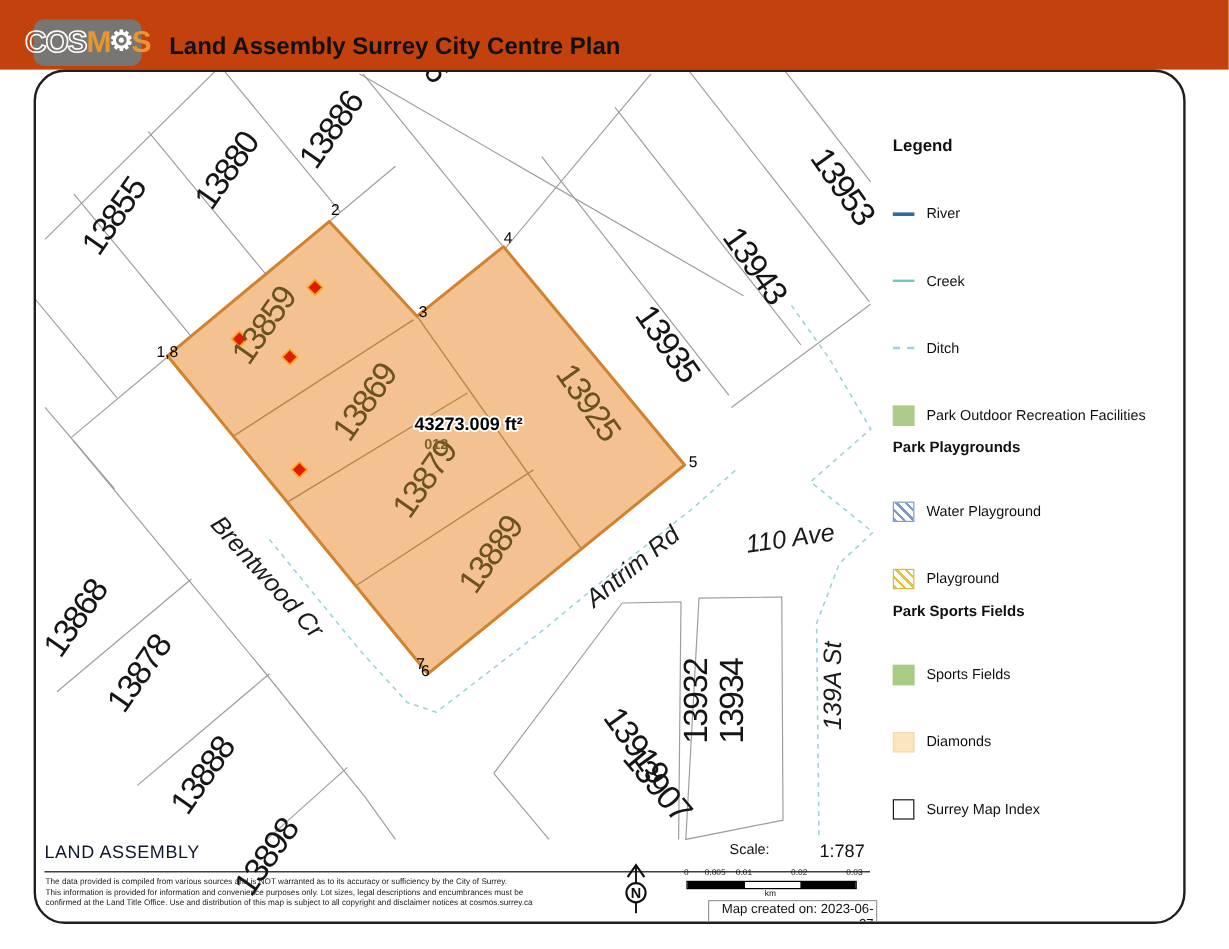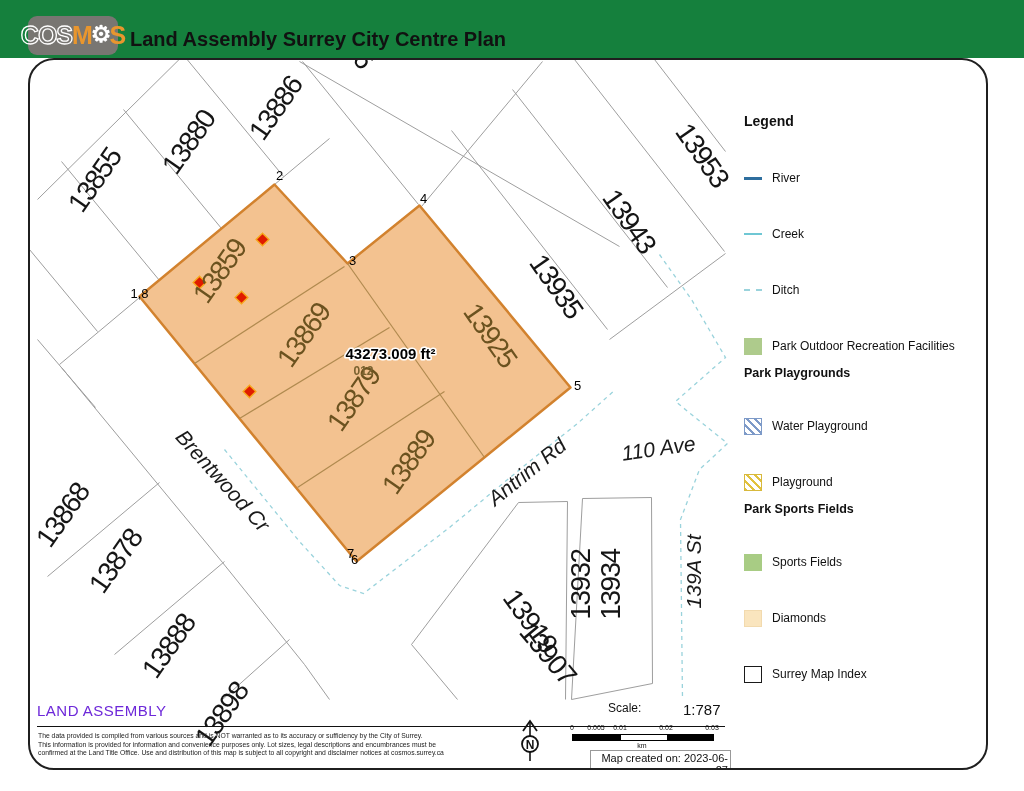--- a/index.html
+++ b/index.html
@@ -1,47 +1,47 @@
 <!DOCTYPE html>
 <html><head>
 <meta charset="utf-8">
 <style>
   html,body{margin:0;padding:0;background:#fff;width:1024px;height:791px;
     font-family:"Liberation Sans",sans-serif;overflow:hidden;position:relative;}
   
-  .hdr{position:absolute;left:0;top:0;width:1024px;height:58px;background:#15803d;}
+  .hdr{position:absolute;left:0;top:0;width:1024px;height:58px;background:#c2410c;}
   .logo{position:absolute;left:28px;top:16px;width:90px;height:39px;background:#787672;
     border-radius:9px;display:flex;align-items:center;justify-content:center;
     font-weight:bold;font-size:25px;letter-spacing:-1px;}
   .logo .cos{color:transparent;-webkit-text-stroke:1.3px #fff;}
   .logo .m{color:#E8962E;}
   .logo .gear{color:#fff;font-size:23px;position:relative;top:-1px;margin:0 -1px;}
   .logo .s2{color:#E8962E;}
-  .title{position:absolute;left:130px;top:28px;font-size:20px;font-weight:bold;color:#111;}
+  .title{position:absolute;left:141px;top:28px;font-size:20px;font-weight:bold;color:#111;}
   
   .panel{position:absolute;left:28px;top:58px;width:956px;height:708px;
     border:2.5px solid #1f1f1f;border-radius:26px;overflow:hidden;background:#fff;}
   .panel svg.map{position:absolute;left:0;top:0;}
   svg .mt-lot{font-family:"Liberation Sans",sans-serif;font-size:28px;fill:#151515;letter-spacing:-1.5px;}
   svg .mt-alot{font-family:"Liberation Sans",sans-serif;font-size:28px;fill:#6B521F;letter-spacing:-1.5px;}
   svg .mt-street{font-family:"Liberation Sans",sans-serif;font-size:21px;font-style:italic;fill:#1a1a1a;}
   svg .mt-vx{font-family:"Liberation Sans",sans-serif;font-size:13px;fill:#000;}
   svg .mt-code{font-family:"Liberation Sans",sans-serif;font-size:12px;font-weight:bold;fill:#7A6230;}
   svg .mt-area{font-family:"Liberation Sans",sans-serif;font-size:15px;font-weight:bold;fill:#000;
     stroke:#fff;stroke-width:3.2px;paint-order:stroke;stroke-linejoin:round;}
   
   .legend{position:absolute;left:714px;top:12px;width:238px;font-size:12px;color:#111;}
   .legend .lg-title{font-size:14px;font-weight:bold;height:24px;margin-top:41px;}
   .legend .lg-header{font-size:12.5px;font-weight:bold;height:24px;display:flex;align-items:center;}
   .legend .lg-row{height:30px;display:flex;align-items:center;margin-top:26px;}
   .legend .sw{width:18px;height:18px;margin-right:10px;flex:0 0 18px;box-sizing:border-box;
     display:flex;align-items:center;}
   .legend .sw .ln{width:18px;}
   
-  .f-land{position:absolute;left:7px;top:642px;font-size:15px;letter-spacing:.5px;color:#6d28d9;}
+  .f-land{position:absolute;left:7px;top:642px;font-size:15px;letter-spacing:.5px;color:#0f172a;}
   .f-hr{position:absolute;left:7px;top:666px;width:688px;border-top:1.5px solid #111;}
   .f-disc{position:absolute;left:8px;top:672px;width:460px;font-size:6.8px;line-height:8.6px;color:#222;}
   .f-scale{position:absolute;left:578px;top:641px;font-size:12px;color:#111;}
   .f-scaleval{position:absolute;left:653px;top:641px;font-size:15px;color:#111;}
   .sbar{position:absolute;left:540px;top:664px;width:160px;}
   .sbar .ticks{position:relative;height:9px;font-size:7px;color:#111;}
   .sbar .ticks span{position:absolute;transform:translateX(-50%);}
   .sbar .bar{position:relative;margin-left:2px;margin-top:1px;width:140px;height:5px;
     border:1px solid #000;display:flex;}
   .sbar .seg{height:100%;}

